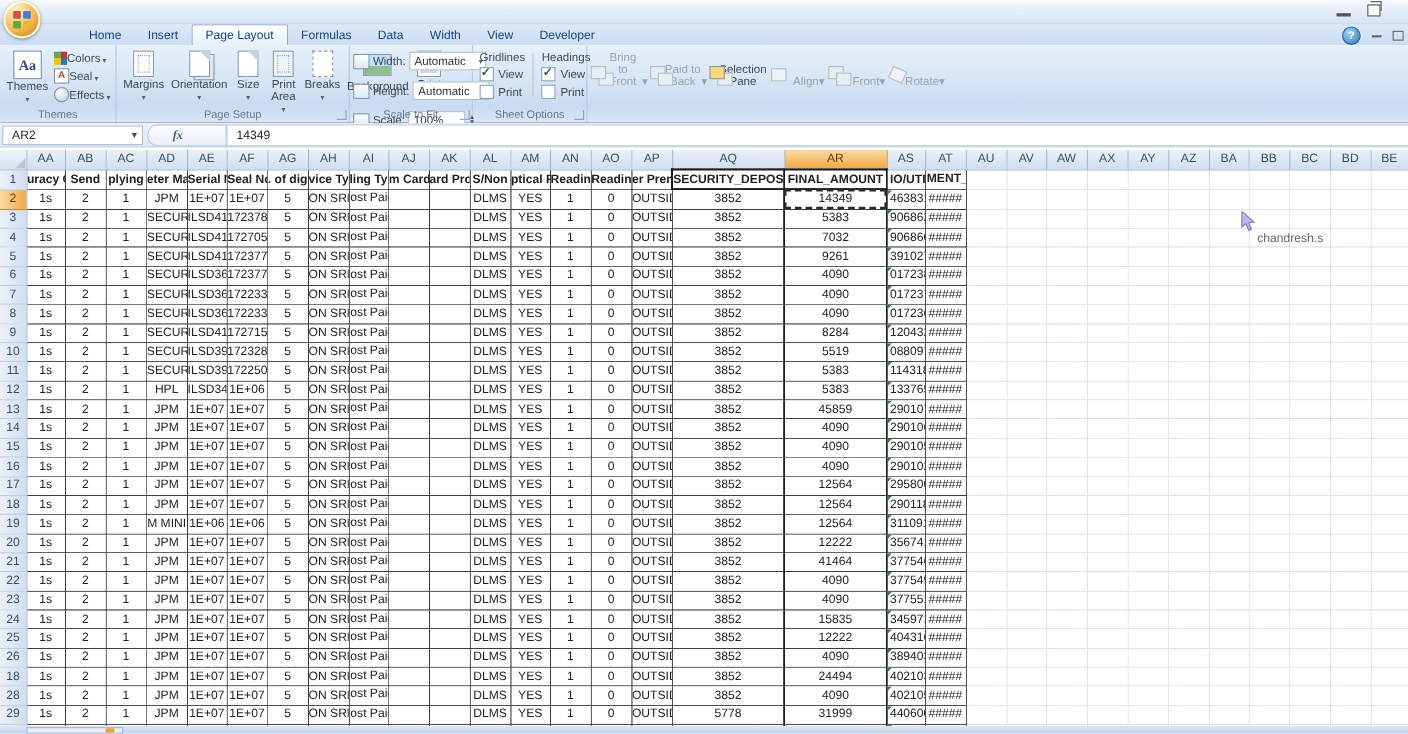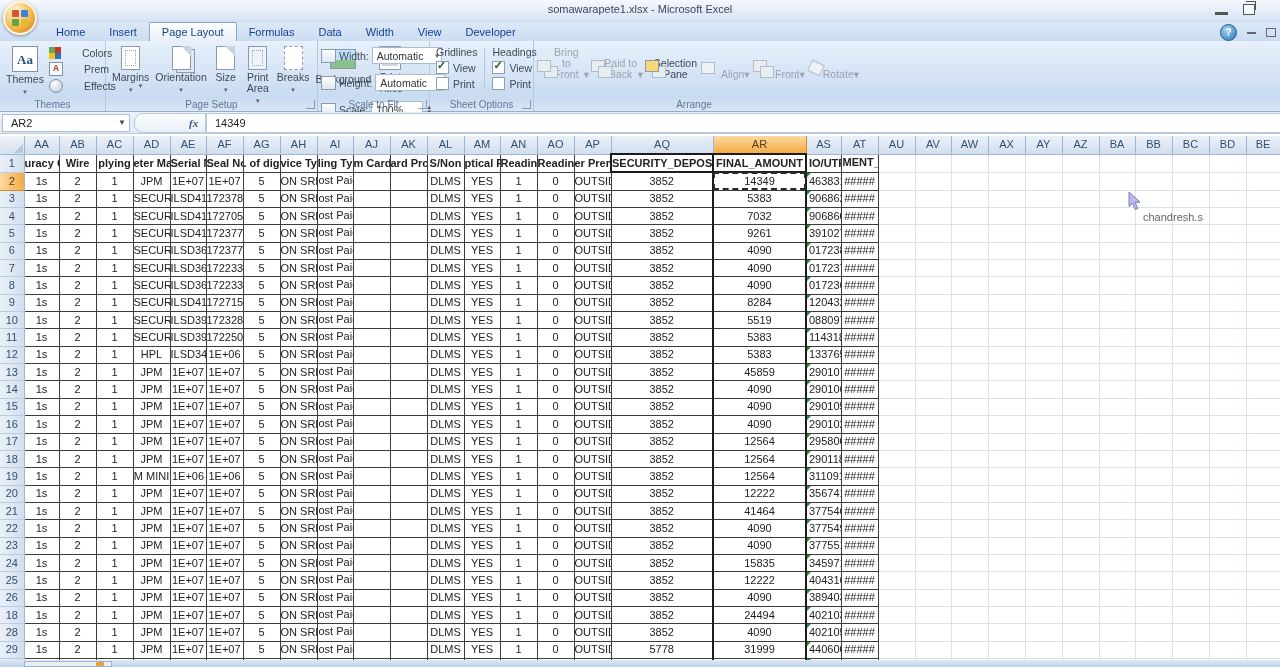--- a/index.html
+++ b/index.html
@@ -30,21 +30,21 @@
   .newdoc{width:9px;height:12px;background:#fff;border:1px solid #8a9ab0}
   .qat-cust{font-size:7px;color:#445;margin-left:2px}
   .tb-title{position:absolute;left:0;top:3px;width:100%;text-align:center;color:#3c4858;pointer-events:none}
   .winctl{position:absolute;right:24px;top:2px;display:flex;gap:14px;align-items:center}
   .wmin{width:13px;height:3px;background:#555;margin-top:8px}
   .wrest{width:10px;height:9px;border:1.5px solid #555;position:relative;background:#f6f9fd}
   .wrest:before{content:"";position:absolute;left:2px;top:-4px;width:9px;height:8px;border:1.5px solid #555;border-bottom:none;border-left:none}
 
   
   .tabrow{position:absolute;left:0;top:21px;width:1280px;height:20px;
-    background:linear-gradient(#dde9f8,#cbdcf2);display:flex;align-items:flex-end;padding-left:44px;box-sizing:border-box}
+    background:linear-gradient(#dde9f8,#cbdcf2);display:flex;align-items:flex-end;padding-left:69px;box-sizing:border-box}
   .rtab{padding:3px 12px 3px;color:#15428b;white-space:nowrap}
   .rtab.active{background:linear-gradient(#fdfeff,#e8f0fa);border:1px solid #8ba8c8;border-bottom:none;
     border-radius:2px 2px 0 0;color:#15428b}
   .tab-right{position:absolute;right:4px;top:24px;display:flex;align-items:center;gap:10px}
   .helpbtn{width:15px;height:15px;border-radius:50%;background:radial-gradient(circle at 35% 30%,#9fd4f5,#2e75b6);
     color:#fff;font-size:10px;font-weight:bold;display:flex;align-items:center;justify-content:center;border:1px solid #1c5a94}
   .smin{width:9px;height:2px;background:#667}
   .srest{width:8px;height:7px;border:1px solid #667}
 
   
@@ -61,21 +61,21 @@
   .pg{width:17px;height:22px;background:#fff;border:1px solid #8a9ab0;position:relative}
   .pg.inlines:before{content:"";position:absolute;left:3px;top:3px;right:3px;bottom:3px;border:1px dotted #9aa7b6}
   .pg.fold:after{content:"";position:absolute;right:-1px;top:-1px;border:5px solid #c7d3e0;border-left-color:transparent;border-bottom-color:transparent}
   .pg2{box-shadow:4px 3px 0 -1px #dfe7ef,4px 3px 0 0 #8a9ab0}
   .bgpic{width:24px;height:18px;border:1px solid #8a9ab0;background:linear-gradient(#bfe0f5 55%,#8cc08a 55%)}
   .ptit{width:20px;height:22px;background:#fff;border:1px solid #8a9ab0;position:relative}
   .ptit:before{content:"";position:absolute;left:2px;top:2px;right:2px;height:5px;background:#e8a33d}
   .ptit:after{content:"";position:absolute;left:2px;top:9px;right:2px;bottom:2px;
     background:repeating-linear-gradient(#cdd8e4 0 2px,#fff 2px 4px)}
   .smallcol{display:flex;flex-direction:column;gap:3px;margin:3px 2px 0 2px}
-  .smallbtn{display:flex;align-items:center;gap:21px;font-size:10.5px;color:#3f4a56;white-space:nowrap}
+  .smallbtn{display:flex;align-items:flex-end;gap:0;font-size:10.5px;color:#3f4a56;white-space:nowrap}
   .sic{width:12px;height:12px;display:inline-block}
   .ic-colors{background:conic-gradient(#c0392b 0 25%,#2e75b6 0 50%,#f1c40f 0 75%,#6aa84f 0)}
   .ic-fontA{border:1px solid #7d92ad;background:#fff;color:#c0392b;font-size:9px;font-weight:bold;text-align:center;line-height:11px}
   .ic-eff{border:1px solid #7d92ad;border-radius:50%;background:radial-gradient(circle at 35% 30%,#fff,#b9c7d6)}
   .themesAa{width:24px;height:24px;border:1px solid #7d92ad;background:#fff;font-family:"Liberation Serif",serif;
     font-size:13px;font-weight:bold;color:#2e4d89;display:flex;align-items:center;justify-content:center}
   .ddrop{font-size:7px;color:#55606e;margin-left:2px}
   
   .stf{display:flex;flex-direction:column;gap:10px;margin-top:3px}
   .stfrow{display:flex;align-items:center;gap:3px;font-size:10.5px;color:#3f4a56}
@@ -104,21 +104,21 @@
   .arrow-ic{position:absolute;left:2px;top:4px;width:12px;height:10px;border:1px solid #b3bcc6;background:#eef1f5}
 
   
   .fbar{position:absolute;left:0;top:112px;width:1280px;height:22px;background:linear-gradient(#eaf1fa,#dfe9f6);
     border-bottom:1px solid #b9c9dd;display:flex;align-items:center;box-sizing:border-box}
   .namebox{width:128px;height:18px;background:#fff;border:1px solid #a9bdd4;margin-left:2px;display:flex;
     align-items:center;padding-left:8px;box-sizing:border-box}
   .nbarrow{margin-left:auto;margin-right:3px;font-size:8px;color:#445}
   .fxwrap{width:70px;height:18px;margin-left:4px;background:linear-gradient(#fdfeff,#e8eff8);border:1px solid #b9c9dd;
     border-radius:9px 0 0 9px;display:flex;align-items:center}
-  .fxsym{margin-left:54px;font-family:"Liberation Serif",serif;font-style:italic;font-weight:bold;color:#3f5a78}
+  .fxsym{margin-left:22px;font-family:"Liberation Serif",serif;font-style:italic;font-weight:bold;color:#3f5a78}
   .fval{flex:1;height:18px;background:#fff;border:1px solid #b9c9dd;border-right:none;display:flex;align-items:center;padding-left:8px}
 
   
   .gridwrap{position:absolute;left:0;top:136px;width:1280px;height:524px;overflow:hidden;background:#fff}
   table.sheet{border-collapse:collapse;table-layout:fixed;width:1280px}
   .sheet th,.sheet td{padding:0;height:16.35px;line-height:15px;overflow:hidden;white-space:nowrap;font-weight:normal}
   th.corner{background:linear-gradient(#eef3fa,#d6e1ef);border-right:1px solid #9eb6d3;border-bottom:1px solid #9eb6d3;position:relative}
   .corner-tri{position:absolute;right:1px;bottom:1px;width:0;height:0;border-left:9px solid transparent;border-bottom:9px solid #b9c6d6}
   th.ch{background:linear-gradient(#eaf0f8,#d2deee);border-right:1px solid #9eb6d3;border-bottom:1px solid #9eb6d3;
     color:#33506e;text-align:center;height:17px}
@@ -142,21 +142,20 @@
   .bdot{position:absolute;left:96px;top:2px;width:8px;height:4px;background:#e8a33d}
 
   
   .cursor{position:absolute;left:1128px;top:192px;z-index:50}
   .cursor-label{position:absolute;left:1143px;top:211px;color:#5f6470;z-index:50;text-shadow:0 0 2px #fff}
 </style>
 </head>
 <body>
 
 <div class="titlebar">
-  <div class="tb-title">somawarapete1.xlsx - Microsoft Excel</div>
   <div class="winctl">
     <div class="qbtn">
         <span class="wmin"></span>
       </div>
     <div class="qbtn">
         <span class="wrest"></span>
       </div>
   </div>
 </div>
 <div class="office-btn">
@@ -212,21 +211,21 @@
         <span class="drop">▾</span>
     </div>
     <div class="smallcol">
       <div class="smallbtn">
           <span class="sic ic-colors"></span>
           <span>Colors</span>
           <span class="ddrop">▾</span>
         </div>
       <div class="smallbtn">
           <span class="sic ic-fontA">A</span>
-          <span>Prem</span>
+          <span>Seal</span>
           <span class="ddrop">▾</span>
         </div>
       <div class="smallbtn">
           <span class="sic ic-eff"></span>
           <span>Effects</span>
           <span class="ddrop">▾</span>
         </div>
     </div>
     <div class="glabel">Themes</div>
   </div>
@@ -388,21 +387,20 @@
           <span class="drop">▾</span>
         </div>
       <div class="arrbtn">
         <span class="aric">
             <span class="arrow-ic" style="transform:rotate(25deg)"></span>
           </span>
         <span>Rotate</span>
           <span class="drop">▾</span>
         </div>
     </div>
-    <div class="glabel">Arrange</div>
   </div>
 </div>
 
 <div class="fbar">
   <div class="namebox">
     <span>AR2</span>
     <span class="nbarrow">▼</span>
   </div>
   <div class="fxwrap">
     <span class="fxsym">fx</span>
@@ -479,21 +477,21 @@
           <th class="ch">AZ</th>
           <th class="ch">BA</th>
           <th class="ch">BB</th>
           <th class="ch">BC</th>
           <th class="ch">BD</th>
           <th class="ch">BE</th>
         </tr>
         <tr class="r1">
           <th class="rh">1</th>
           <td class="c inb">uracy C</td>
-          <td class="c inb">Wire</td>
+          <td class="c inb">Send</td>
           <td class="c inb">plying</td>
           <td class="c inb">eter Ma</td>
           <td class="c inb">Serial N</td>
           <td class="c inb">Seal No</td>
           <td class="c inb">. of dig</td>
           <td class="c inb">vice Ty</td>
           <td class="c inb">ling Ty</td>
           <td class="c inb">m Card</td>
           <td class="c inb">ard Pro</td>
           <td class="c inb">S/Non</td>

